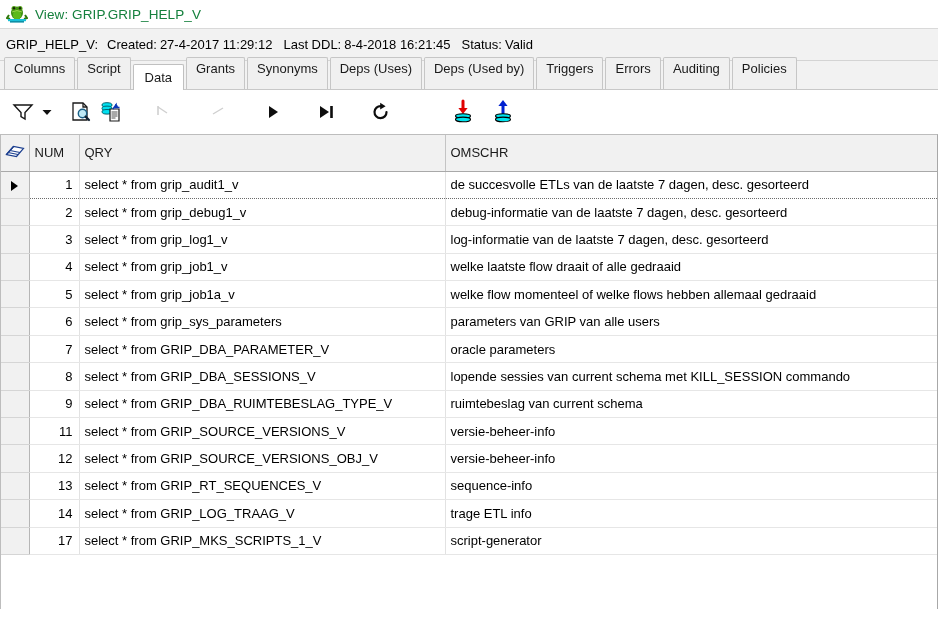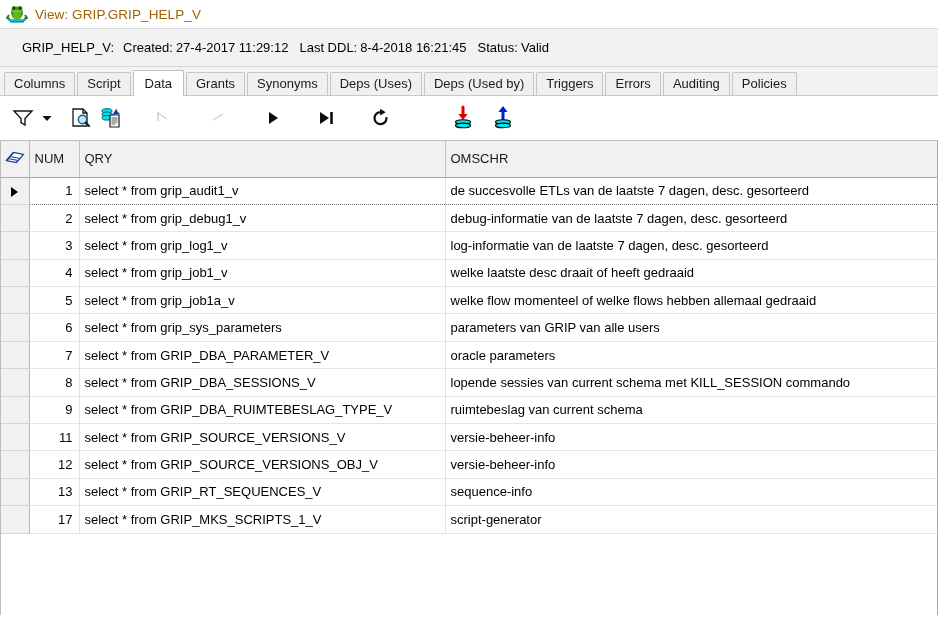--- a/index.html
+++ b/index.html
@@ -30,54 +30,54 @@
   .frog-icon {
     width: 22px;
     height: 20px;
     position: relative;
     flex: 0 0 auto;
     margin-right: 7px;
   }
   .frog-icon svg { display: block; }
   .title-text {
     font-size: 13.5px;
-    color: #a16207;
+    color: #15803d;
     letter-spacing: .1px;
     white-space: nowrap;
   }
 
   
   .infobar {
-    height: 39px;
+    height: 33px;
     background: #f2f2f2;
     border-top: 1px solid #d9d9d9;
     border-bottom: 1px solid #d4d4d4;
     display: flex;
     align-items: center;
-    padding-left: 22px;
+    padding-left: 6px;
     box-sizing: border-box;
     white-space: nowrap;
     font-size: 13px;
   }
   .infobar .seg { margin-right: 5px; }
   .infobar .lbl { margin-right: 3px; margin-top: 18px; }
 
   
   .tabstrip {
     height: 29px;
     background: #f2f2f2;
     display: flex;
     align-items: flex-end;
     padding-left: 4px;
     box-sizing: border-box;
     border-bottom: 1px solid #c8c8c8;
     position: relative;
   }
   .tab {
-    height: 23px;
+    height: 32px;
     line-height: 22px;
     padding: 0 9px;
     margin-right: 2px;
     background: #f0f0f0;
     border: 1px solid #c6c6c6;
     border-bottom: none;
     border-radius: 2px 2px 0 0;
     font-size: 13px;
     color: #1a1a1a;
     white-space: nowrap;
@@ -400,21 +400,21 @@
         <tr>
           <td class="sel"></td>
           <td class="num">3</td>
           <td class="qry">select * from grip_log1_v</td>
           <td class="desc">log-informatie van de laatste 7 dagen, desc. gesorteerd</td>
         </tr>
         <tr>
           <td class="sel"></td>
           <td class="num">4</td>
           <td class="qry">select * from grip_job1_v</td>
-          <td class="desc">welke laatste desc draait of heeft gedraaid</td>
+          <td class="desc">welke laatste flow draait of alle gedraaid</td>
         </tr>
         <tr>
           <td class="sel"></td>
           <td class="num">5</td>
           <td class="qry">select * from grip_job1a_v</td>
           <td class="desc">welke  flow momenteel of welke flows hebben allemaal gedraaid</td>
         </tr>
         <tr>
           <td class="sel"></td>
           <td class="num">6</td>
@@ -452,19 +452,25 @@
           <td class="desc">versie-beheer-info</td>
         </tr>
         <tr>
           <td class="sel"></td>
           <td class="num">13</td>
           <td class="qry">select * from GRIP_RT_SEQUENCES_V</td>
           <td class="desc">sequence-info</td>
         </tr>
         <tr>
           <td class="sel"></td>
+          <td class="num">14</td>
+          <td class="qry">select * from GRIP_LOG_TRAAG_V</td>
+          <td class="desc">trage ETL info</td>
+        </tr>
+        <tr>
+          <td class="sel"></td>
           <td class="num">17</td>
           <td class="qry">select * from GRIP_MKS_SCRIPTS_1_V</td>
           <td class="desc">script-generator</td>
         </tr>
       </tbody>
   </table>
 </div>
 
 </body></html>

